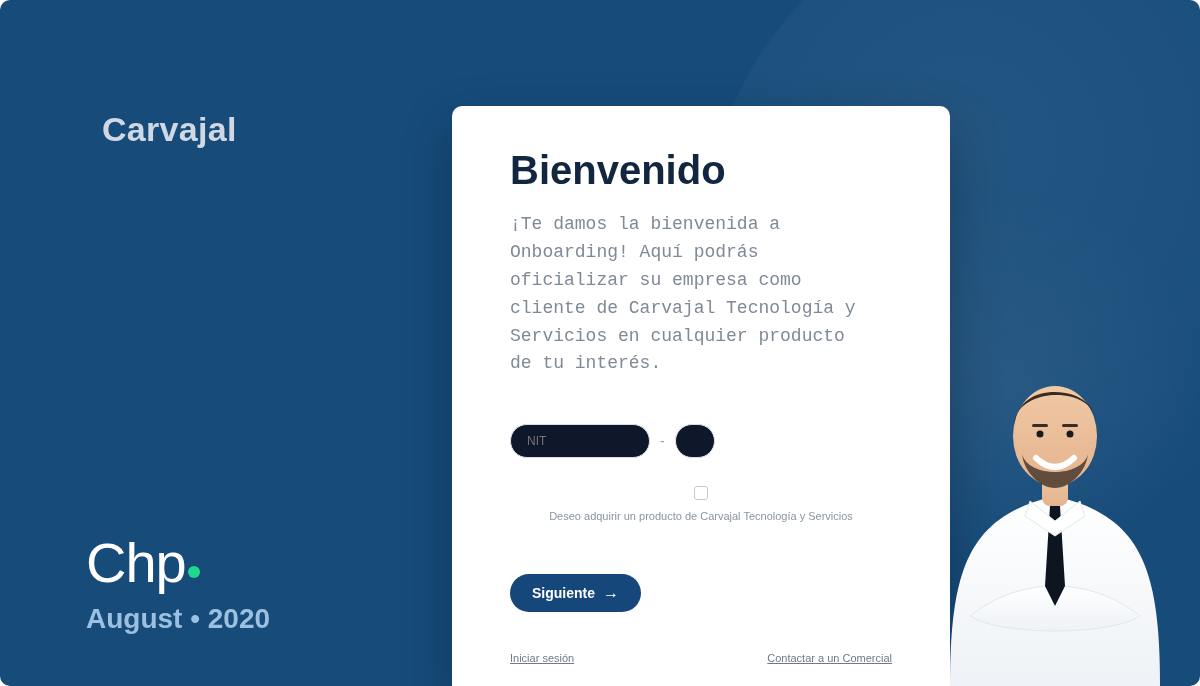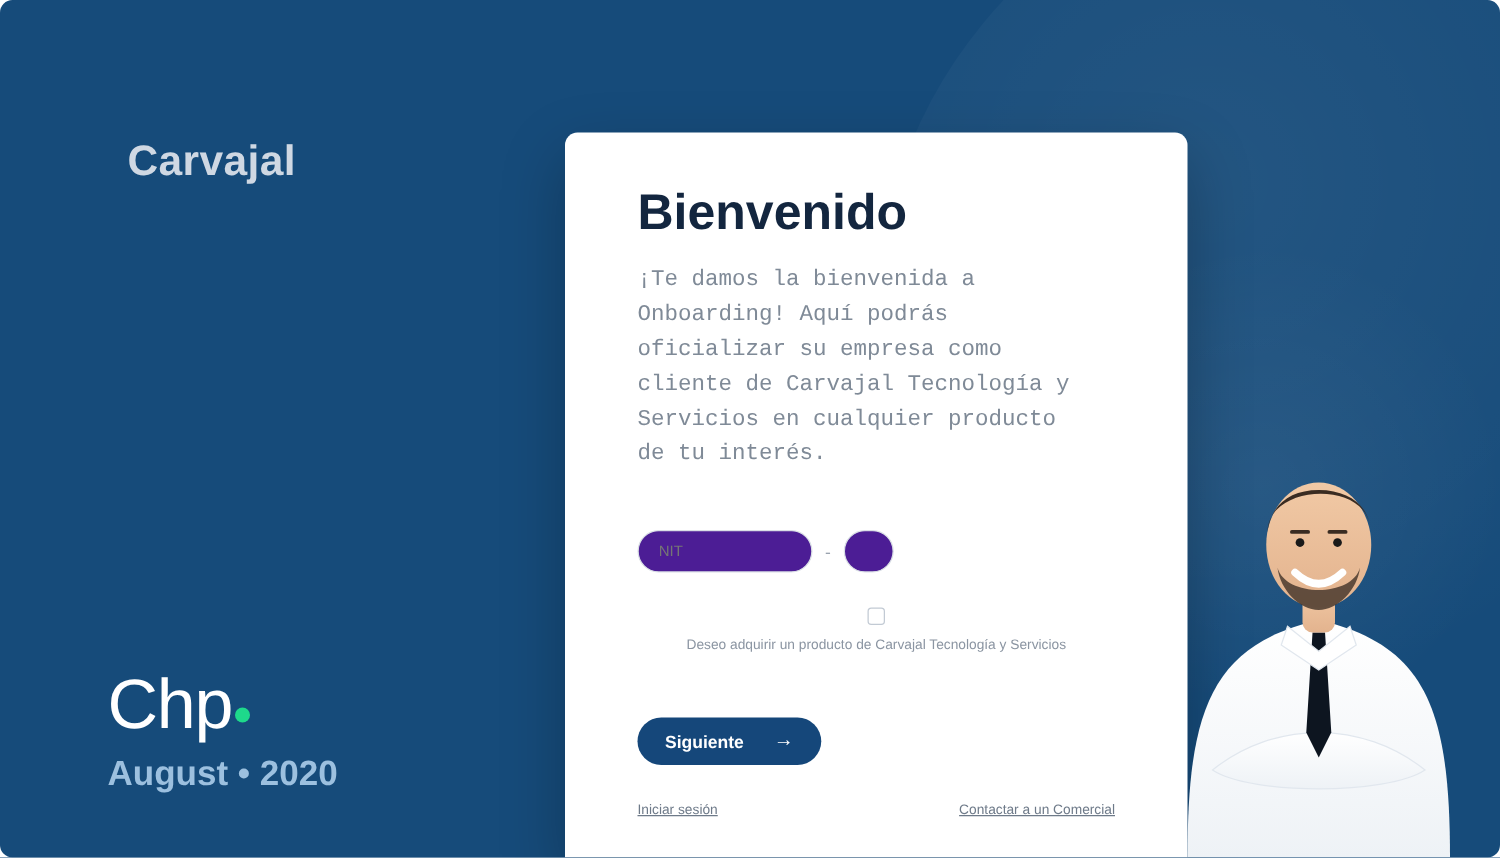--- a/index.html
+++ b/index.html
@@ -82,21 +82,21 @@
     line-height: 1.55;
     max-width: 360px;
     font-family: Liberation Mono, monospace;
   }
   .fields { margin-top: 46px; }
   .row { display: flex; align-items: center; gap: 10px; margin-bottom: 18px; }
   .pill {
     height: 34px;
     border: 1px solid #d9dee5;
     border-radius: 18px;
-    background: #4c1d95;
+    background: #0f172a;
     padding: 0 16px;
     font-size: 12px;
     color: #9aa3af;
     outline: none;
   }
   .pill.nit { width: 140px; }
   .pill.small { width: 40px; padding: 0 10px; }
   .dash { color: #9aa3af; font-size: 14px; }
   .select {
     position: relative;
@@ -125,27 +125,27 @@
   .cta {
     margin-top: 52px;
     height: 38px;
     padding: 0 22px;
     background: #15477a;
     color: #fff;
     border: none;
     border-radius: 20px;
     font-size: 14px;
     font-weight: 600;
-    display: inline-flex; align-items: center; gap: 24px;
+    display: inline-flex; align-items: center; gap: 8px;
     cursor: pointer;
   }
   .cta .arrow { font-size: 16px; line-height: 1; }
   .footer-links {
     position: absolute;
-    left: 58px; right: 58px; bottom: 32px;
+    left: 58px; right: 58px; bottom: 22px;
     display: flex; justify-content: space-between;
     font-size: 11px;
   }
   .footer-links a {
     color: #6e7a89;
     text-decoration: underline;
     cursor: pointer;
   }
   .person {
     position: absolute;

